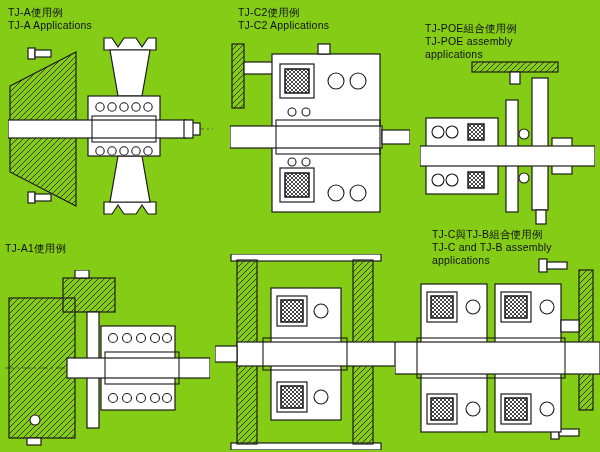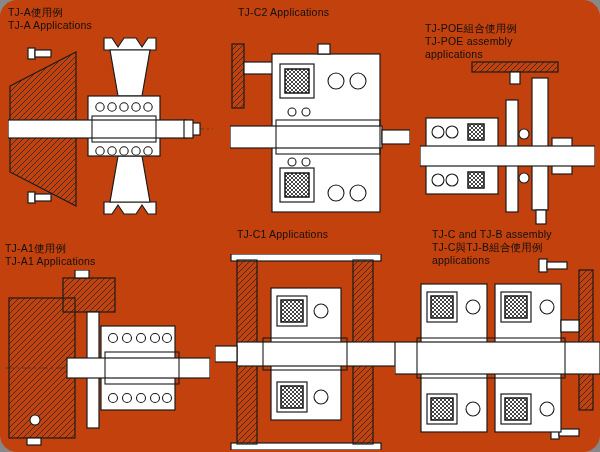--- a/index.html
+++ b/index.html
@@ -1,18 +1,18 @@
 <!DOCTYPE html>
 <html><head>
 <meta charset="utf-8">
 <style>
   * { box-sizing: border-box; }
   html,body { margin:0; padding:0; }
   body { font-family:"Liberation Sans", sans-serif; background:#888; }
-  .page { position:relative; width:600px; height:452px; background:#c2410c; overflow:hidden; margin:0 auto;border-radius:17px; }
+  .page { position:relative; width:600px; height:452px; background:#84cc16; overflow:hidden; margin:0 auto; }
   .panel { position:absolute; }
   .label { font-size:10.5px; line-height:1.25; color:#101010; letter-spacing:0.2px; }
   .label div { white-space:nowrap; }
   .drawing { position:absolute; }
   svg .fw  { fill:#ffffff; stroke:#1b1b1b; stroke-width:1.2; }
   svg .ln  { fill:none;   stroke:#1b1b1b; stroke-width:1.1; }
   svg .hz  { fill:url(#hatch45); stroke:#1b1b1b; stroke-width:1.2; }
   svg .sq  { fill:url(#crossHatch); stroke:#161616; stroke-width:1.5; }
   svg .ball{ fill:#ffffff; stroke:#1b1b1b; stroke-width:1.1; }
   svg .cl  { fill:none; stroke:#3a3a3a; stroke-width:0.7; stroke-dasharray:9 3 2 3; }
@@ -77,20 +77,21 @@
         <rect class="fw" x="0" y="86" width="178" height="18"></rect>
         <rect class="fw" x="178" y="89" width="14" height="12"></rect>
         <rect class="fw" x="176" y="86" width="9" height="18"></rect>
       </g>
       <rect class="ln" x="84" y="82" width="64" height="26"></rect>
     </svg>
   </div>
 
   <div class="panel" style="left:225px;top:0;width:190px;height:226px;">
     <div class="label" style="padding:6px 0 0 13px;">
+      <div>TJ-C2使用例</div>
       <div>TJ-C2 Applications</div>
       <div></div>
     </div>
     <svg class="drawing" style="left:5px;top:40px;" width="180" height="182" viewBox="0 0 180 182">
       <line class="cl" x1="0" y1="97" x2="180" y2="97"></line>
       <rect class="hz" x="2" y="4" width="12" height="64"></rect>
       <rect class="fw" x="14" y="22" width="30" height="12"></rect>
       <rect class="fw" x="42" y="14" width="108" height="158"></rect>
       <rect class="fw" x="88" y="4" width="12" height="10"></rect>
       <g>
@@ -146,21 +147,20 @@
       </g>
       <rect class="fw" x="132" y="78" width="20" height="36"></rect>
       <rect class="fw" x="0" y="86" width="175" height="20"></rect>
       <rect class="fw" x="116" y="150" width="10" height="14"></rect>
     </svg>
   </div>
 
   <div class="panel" style="left:0;top:240px;width:215px;height:226px;">
     <div class="label" style="padding:2px 0 0 5px;">
       <div>TJ-A1使用例</div>
-      <div>TJ-A1 Applications</div>
       <div></div>
     </div>
     <svg class="drawing" style="left:5px;top:30px;" width="205" height="192" viewBox="0 0 205 192">
       <line class="cl" x1="0" y1="98" x2="205" y2="98"></line>
       <g>
         <rect class="hz" x="4" y="28" width="66" height="140"></rect>
         <rect class="hz" x="58" y="8" width="52" height="34"></rect>
       </g>
       <rect class="fw" x="70" y="0" width="14" height="8"></rect>
       <rect class="fw" x="82" y="42" width="12" height="116"></rect>
@@ -179,21 +179,20 @@
       </g>
       <rect class="fw" x="62" y="88" width="143" height="20"></rect>
       <rect class="ln" x="100" y="82" width="74" height="32"></rect>
       <circle class="ball" cx="30" cy="150" r="5"></circle>
       <rect class="fw" x="22" y="168" width="14" height="7"></rect>
     </svg>
   </div>
 
   <div class="panel" style="left:215px;top:226px;width:180px;height:226px;">
     <div class="label" style="padding:2px 0 0 22px;">
-      <div>TJ-C1 Applications</div>
       <div></div>
     </div>
     <svg class="drawing" style="left:0;top:28px;" width="180" height="196" viewBox="0 0 180 196">
       <line class="cl" x1="0" y1="100" x2="180" y2="100"></line>
       <rect class="fw" x="16" y="0" width="150" height="7"></rect>
       <rect class="fw" x="16" y="189" width="150" height="7"></rect>
       <rect class="hz" x="22" y="6" width="20" height="184"></rect>
       <rect class="hz" x="138" y="6" width="20" height="184"></rect>
       <rect class="fw" x="56" y="34" width="70" height="132"></rect>
       <g>
@@ -209,22 +208,22 @@
       <g>
         <rect class="fw" x="22" y="88" width="158" height="24"></rect>
         <rect class="fw" x="0" y="92" width="22" height="16"></rect>
       </g>
       <rect class="ln" x="48" y="84" width="84" height="32"></rect>
     </svg>
   </div>
 
   <div class="panel" style="left:395px;top:226px;width:205px;height:226px;">
     <div class="label" style="padding:2px 0 0 37px;">
+      <div>TJ-C與TJ-B組合使用例</div>
       <div>TJ-C and TJ-B assembly</div>
-      <div>TJ-C與TJ-B組合使用例</div>
       <div>applications</div>
     </div>
     <svg class="drawing" style="left:0;top:32px;" width="205" height="192" viewBox="0 0 205 192">
       <line class="cl" x1="0" y1="100" x2="205" y2="100"></line>
       <rect class="hz" x="184" y="12" width="14" height="140"></rect>
       <g>
         <rect class="fw" x="144" y="1" width="8" height="13"></rect>
         <rect class="fw" x="152" y="4" width="20" height="7"></rect>
       </g>
       <g>

